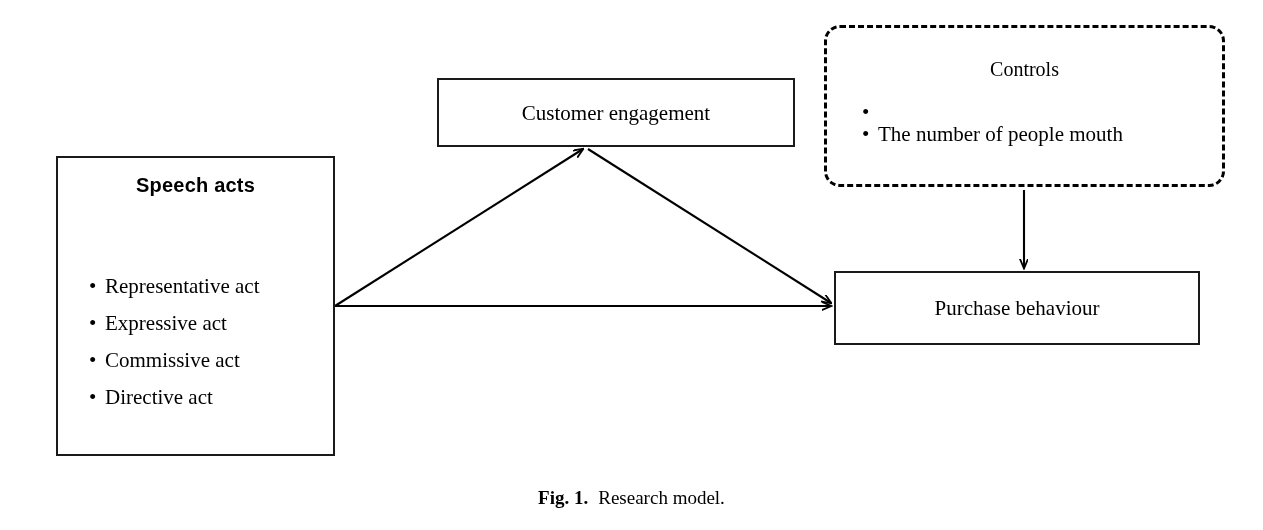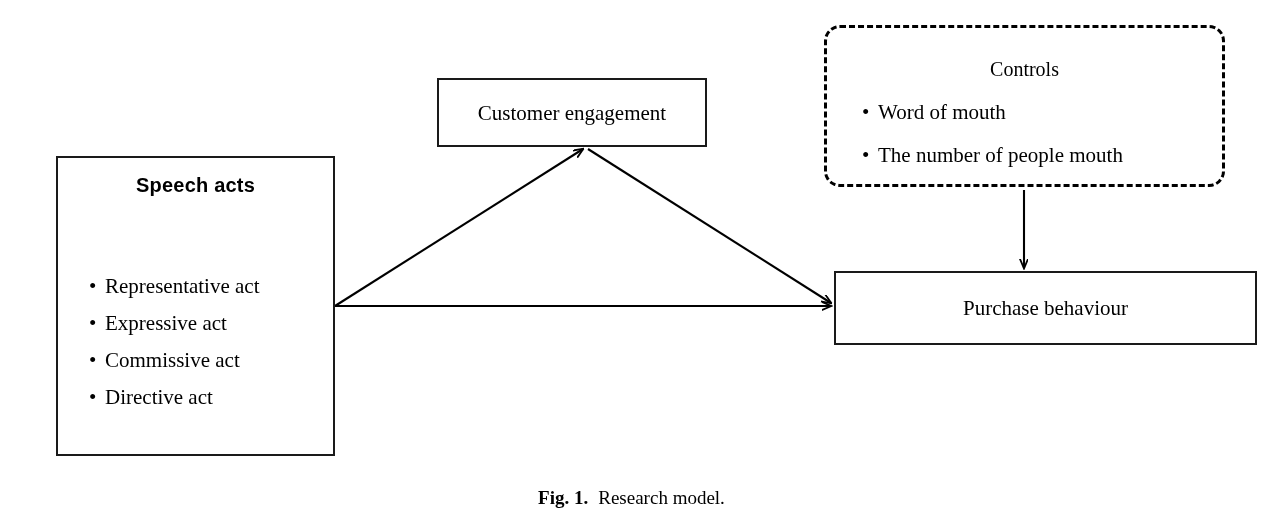--- a/index.html
+++ b/index.html
@@ -76,21 +76,21 @@
   #speech-acts-list {
     left: 31px;
     top: 118px;
   }
   #speech-acts-list li { margin-bottom: 16px; }
 
   
   #customer-engagement-box {
     left: 437px;
     top: 78px;
-    width: 270px;
+    width: 358px;
     height: 69px;
   }
   .box-label-serif {
     position: absolute;
     left: 0;
     right: 0;
     top: 50%;
     transform: translateY(-50%);
     text-align: center;
     font-size: 21px;
@@ -117,21 +117,21 @@
   #controls-list {
     left: 35px;
     top: 74px;
   }
   #controls-list li { margin-bottom: 22px; }
 
   
   #purchase-behaviour-box {
     left: 834px;
     top: 271px;
-    width: 423px;
+    width: 366px;
     height: 74px;
   }
 
   
   #arrows {
     position: absolute;
     left: 0;
     top: 0;
     width: 1263px;
     height: 530px;
@@ -198,21 +198,20 @@
 
   <div class="box" id="customer-engagement-box">
     <div class="box-label-serif">Customer engagement</div>
   </div>
 
   <div class="box-dashed" id="controls-box">
     <div class="box-title-serif" id="controls-title">Controls</div>
     <ul class="bullet-list" id="controls-list">
       <li>
         <span class="bullet-dot">•</span>
-        <span class="bullet-text">Word of mouth</span>
       </li>
       <li>
         <span class="bullet-dot">•</span>
         <span class="bullet-text">The number of people mouth</span>
       </li>
     </ul>
   </div>
 
   <div class="box" id="purchase-behaviour-box">
     <div class="box-label-serif">Purchase behaviour</div>

